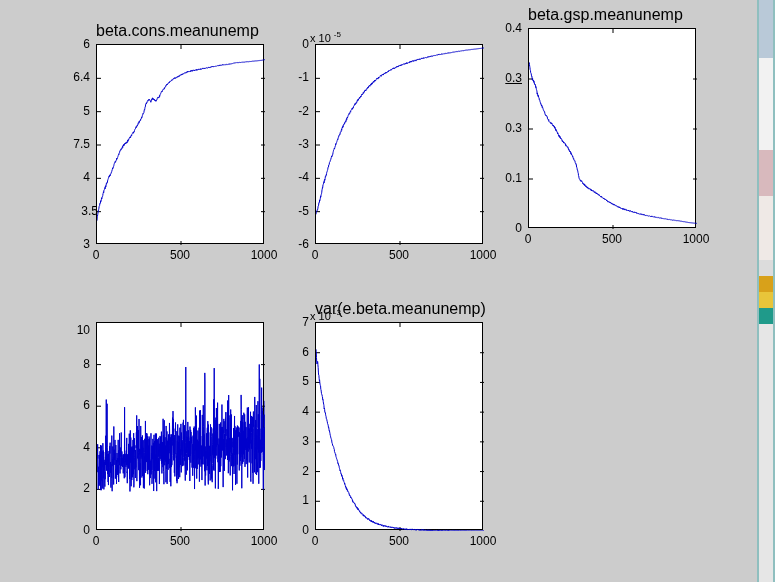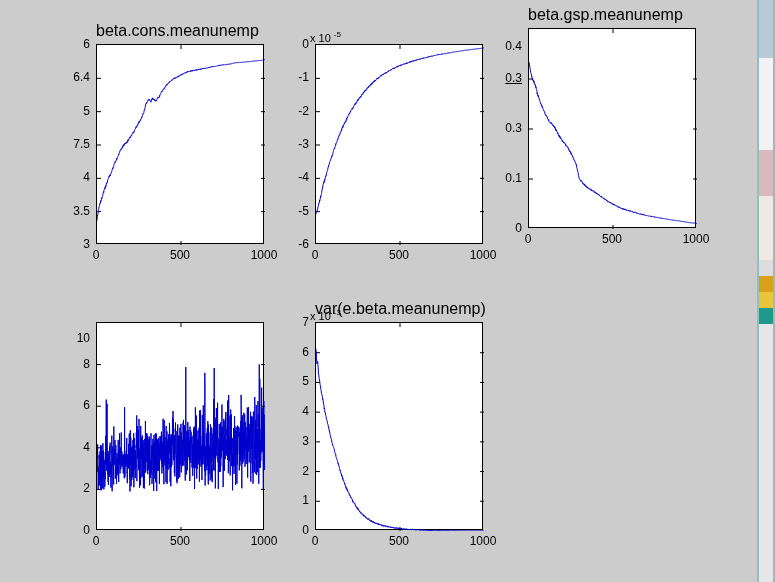--- a/index.html
+++ b/index.html
@@ -124,21 +124,21 @@
             <line x1="0" y1="100" x2="4" y2="100" stroke="#000000" stroke-width="1"></line>
             <line x1="168" y1="100" x2="164" y2="100" stroke="#000000" stroke-width="1"></line>
             <line x1="0" y1="66.66666666666669" x2="4" y2="66.66666666666669" stroke="#000000" stroke-width="1"></line>
             <line x1="168" y1="66.66666666666669" x2="164" y2="66.66666666666669" stroke="#000000" stroke-width="1"></line>
             <line x1="0" y1="33.333333333333314" x2="4" y2="33.333333333333314" stroke="#000000" stroke-width="1"></line>
             <line x1="168" y1="33.333333333333314" x2="164" y2="33.333333333333314" stroke="#000000" stroke-width="1"></line>
             <path d="M0.00 175.66L0.24 171.87L0.48 171.13L0.72 169.71L0.96 168.25L1.20 167.41L1.44 165.12L1.68 164.46L1.92 163.20L2.16 161.41L2.40 161.15L2.64 160.45L2.88 158.27L3.12 158.59L3.36 158.27L3.61 155.74L3.85 156.66L4.09 155.96L4.33 154.74L4.57 152.91L4.81 153.90L5.05 151.84L5.29 151.96L5.53 151.57L5.77 150.49L6.01 148.56L6.25 148.28L6.49 146.76L6.73 147.57L6.97 145.06L7.21 144.85L7.45 144.37L7.69 143.41L7.93 142.52L8.17 143.77L8.41 140.89L8.65 140.73L8.89 141.74L9.13 140.16L9.37 138.34L9.61 138.88L9.85 138.19L10.09 137.23L10.33 137.61L10.58 135.92L10.82 134.80L11.06 134.37L11.30 133.32L11.54 133.14L11.78 132.13L12.02 130.88L12.26 131.01L12.50 131.61L12.74 129.92L12.98 130.34L13.22 130.75L13.46 129.10L13.70 128.81L13.94 128.29L14.18 128.23L14.42 127.12L14.66 126.64L14.90 125.96L15.14 124.86L15.38 124.32L15.62 122.86L15.86 123.50L16.10 123.20L16.34 121.78L16.58 121.61L16.82 120.77L17.06 119.42L17.30 118.67L17.55 117.66L17.79 117.30L18.03 117.30L18.27 116.40L18.51 117.34L18.75 116.39L18.99 116.02L19.23 115.21L19.47 114.92L19.71 113.23L19.95 114.20L20.19 113.67L20.43 112.86L20.67 112.36L20.91 111.54L21.15 110.70L21.39 110.24L21.63 109.40L21.87 109.83L22.11 108.04L22.35 107.57L22.59 107.59L22.83 106.06L23.07 105.47L23.31 105.70L23.55 105.17L23.79 104.54L24.03 105.08L24.27 103.45L24.52 103.31L24.76 103.54L25.00 103.75L25.24 102.38L25.48 101.49L25.72 102.59L25.96 100.67L26.20 100.32L26.44 99.99L26.68 101.02L26.92 99.19L27.16 100.24L27.40 99.08L27.64 98.53L27.88 99.09L28.12 98.92L28.36 98.21L28.60 98.94L28.84 97.41L29.08 97.67L29.32 97.64L29.56 98.23L29.80 97.04L30.04 97.78L30.28 96.31L30.52 95.46L30.76 96.62L31.00 94.88L31.24 94.64L31.48 95.42L31.73 94.33L31.97 94.31L32.21 93.27L32.45 92.68L32.69 92.46L32.93 92.82L33.17 91.85L33.41 92.73L33.65 92.37L33.89 91.00L34.13 90.40L34.37 90.50L34.61 90.93L34.85 89.29L35.09 88.91L35.33 88.56L35.57 88.26L35.81 88.24L36.05 87.36L36.29 86.98L36.53 88.22L36.77 86.78L37.01 86.98L37.25 86.89L37.49 85.55L37.73 84.75L37.97 84.12L38.21 83.93L38.45 83.74L38.70 82.48L38.94 82.55L39.18 81.61L39.42 82.46L39.66 81.40L39.90 81.57L40.14 80.38L40.38 80.80L40.62 79.98L40.86 80.00L41.10 78.35L41.34 77.78L41.58 78.31L41.82 78.39L42.06 76.52L42.30 77.38L42.54 76.21L42.78 76.34L43.02 75.85L43.26 75.01L43.50 75.34L43.74 73.95L43.98 73.93L44.22 73.89L44.46 73.37L44.70 71.88L44.94 72.43L45.18 71.71L45.42 70.42L45.67 69.58L45.91 68.56L46.15 69.14L46.39 68.59L46.63 68.23L46.87 67.66L47.11 65.87L47.35 64.85L47.59 65.09L47.83 63.58L48.07 62.28L48.31 61.95L48.55 60.05L48.79 59.14L49.03 58.98L49.27 57.95L49.51 58.66L49.75 57.36L49.99 57.62L50.23 56.73L50.47 55.77L50.71 55.29L50.95 55.65L51.19 55.82L51.43 55.63L51.67 55.54L51.91 54.15L52.15 55.19L52.39 54.79L52.64 54.55L52.88 55.25L53.12 55.72L53.36 55.73L53.60 55.93L53.84 57.27L54.08 56.12L54.32 55.83L54.56 55.12L54.80 54.19L55.04 54.84L55.28 52.99L55.52 52.84L55.76 54.13L56.00 53.26L56.24 54.17L56.48 54.80L56.72 54.55L56.96 54.01L57.20 54.77L57.44 54.24L57.68 54.72L57.92 55.91L58.16 55.32L58.40 55.62L58.64 55.20L58.88 56.37L59.12 55.32L59.36 55.58L59.61 54.85L59.85 54.89L60.09 54.16L60.33 53.35L60.57 53.04L60.81 52.32L61.05 52.26L61.29 53.10L61.53 52.28L61.77 52.42L62.01 52.39L62.25 52.46L62.49 50.60L62.73 51.30L62.97 49.92L63.21 49.29L63.45 49.16L63.69 48.49L63.93 47.96L64.17 47.38L64.41 46.55L64.65 46.81L64.89 46.12L65.13 46.28L65.37 46.55L65.61 45.36L65.85 44.76L66.09 44.63L66.33 43.99L66.58 44.26L66.82 44.08L67.06 44.19L67.30 42.92L67.54 43.47L67.78 42.35L68.02 41.99L68.26 42.11L68.50 41.35L68.74 40.72L68.98 41.17L69.22 40.27L69.46 40.15L69.70 39.97L69.94 39.00L70.18 39.78L70.42 38.85L70.66 38.82L70.90 38.65L71.14 38.53L71.38 38.12L71.62 38.28L71.86 38.14L72.10 37.15L72.34 37.71L72.58 36.54L72.82 36.35L73.06 36.66L73.30 36.43L73.55 36.37L73.79 36.36L74.03 35.92L74.27 35.56L74.51 35.39L74.75 35.73L74.99 34.58L75.23 34.67L75.47 35.06L75.71 34.77L75.95 34.65L76.19 33.81L76.43 33.49L76.67 33.76L76.91 33.07L77.15 33.03L77.39 33.23L77.63 33.61L77.87 32.47L78.11 32.84L78.35 32.79L78.59 33.40L78.83 33.35L79.07 33.09L79.31 32.49L79.55 32.15L79.79 31.85L80.03 32.57L80.27 32.15L80.52 31.53L80.76 31.72L81.00 32.07L81.24 31.41L81.48 31.62L81.72 30.81L81.96 31.49L82.20 31.33L82.44 31.28L82.68 30.25L82.92 30.38L83.16 30.16L83.40 30.05L83.64 30.29L83.88 30.44L84.12 29.48L84.36 29.82L84.60 29.54L84.84 29.99L85.08 28.91L85.32 29.56L85.56 29.08L85.80 28.69L86.04 28.45L86.28 28.63L86.52 29.10L86.76 28.92L87.00 28.43L87.24 28.32L87.48 28.00L87.73 28.00L87.97 27.54L88.21 27.80L88.45 27.93L88.69 28.23L88.93 27.42L89.17 27.74L89.41 27.55L89.65 26.94L89.89 26.81L90.13 27.46L90.37 26.58L90.61 26.19L90.85 26.89L91.09 26.29L91.33 26.93L91.57 26.98L91.81 26.68L92.05 26.86L92.29 26.62L92.53 26.44L92.77 26.08L93.01 26.49L93.25 26.39L93.49 26.64L93.73 25.63L93.97 26.33L94.21 25.48L94.45 25.65L94.70 26.13L94.94 25.32L95.18 25.30L95.42 26.18L95.66 26.17L95.90 25.17L96.14 25.11L96.38 25.13L96.62 24.99L96.86 25.36L97.10 25.01L97.34 25.73L97.58 25.02L97.82 25.23L98.06 25.61L98.30 25.16L98.54 24.77L98.78 24.93L99.02 25.12L99.26 25.27L99.50 24.43L99.74 25.21L99.98 24.85L100.22 25.10L100.46 25.19L100.70 24.84L100.94 24.16L101.18 24.76L101.42 24.16L101.67 24.14L101.91 24.13L102.15 24.48L102.39 24.38L102.63 23.92L102.87 24.15L103.11 24.63L103.35 23.85L103.59 23.81L103.83 23.69L104.07 24.44L104.31 24.06L104.55 23.97L104.79 24.16L105.03 23.56L105.27 23.38L105.51 23.43L105.75 23.29L105.99 24.06L106.23 23.49L106.47 23.13L106.71 23.15L106.95 23.50L107.19 23.49L107.43 22.94L107.67 23.58L107.91 23.07L108.15 23.32L108.39 23.19L108.64 23.26L108.88 23.05L109.12 22.94L109.36 22.99L109.60 22.65L109.84 23.15L110.08 22.90L110.32 23.11L110.56 23.13L110.80 22.96L111.04 22.59L111.28 22.48L111.52 22.81L111.76 22.25L112.00 22.33L112.24 22.02L112.48 22.67L112.72 22.58L112.96 22.17L113.20 21.94L113.44 22.46L113.68 22.24L113.92 22.40L114.16 22.27L114.40 21.62L114.64 22.09L114.88 21.79L115.12 22.02L115.36 21.40L115.61 21.76L115.85 21.45L116.09 21.99L116.33 21.94L116.57 21.48L116.81 21.71L117.05 21.64L117.29 21.36L117.53 21.50L117.77 21.26L118.01 21.51L118.25 21.22L118.49 21.24L118.73 21.18L118.97 21.37L119.21 21.27L119.45 21.26L119.69 20.99L119.93 20.94L120.17 20.67L120.41 20.77L120.65 20.56L120.89 20.74L121.13 20.82L121.37 20.86L121.61 20.55L121.85 20.75L122.09 20.15L122.33 20.69L122.58 20.11L122.82 20.04L123.06 20.09L123.30 20.47L123.54 20.41L123.78 19.89L124.02 20.02L124.26 20.28L124.50 20.17L124.74 20.08L124.98 19.95L125.22 20.11L125.46 19.63L125.70 19.60L125.94 20.11L126.18 19.68L126.42 19.99L126.66 19.88L126.90 19.68L127.14 19.66L127.38 19.90L127.62 19.87L127.86 19.57L128.10 19.70L128.34 19.53L128.58 19.70L128.82 19.82L129.06 19.63L129.30 19.73L129.55 19.24L129.79 19.32L130.03 19.36L130.27 19.50L130.51 19.62L130.75 19.34L130.99 19.32L131.23 19.11L131.47 19.05L131.71 19.41L131.95 19.08L132.19 19.01L132.43 18.81L132.67 19.26L132.91 18.82L133.15 18.89L133.39 19.08L133.63 18.82L133.87 18.94L134.11 18.83L134.35 18.85L134.59 18.73L134.83 18.75L135.07 18.67L135.31 18.65L135.55 18.43L135.79 18.34L136.03 18.12L136.27 18.26L136.52 18.21L136.76 17.99L137.00 18.14L137.24 17.92L137.48 18.00L137.72 18.16L137.96 17.94L138.20 17.76L138.44 18.09L138.68 17.97L138.92 18.02L139.16 17.65L139.40 17.78L139.64 18.00L139.88 17.76L140.12 17.92L140.36 17.80L140.60 17.54L140.84 17.58L141.08 17.75L141.32 17.82L141.56 17.52L141.80 17.66L142.04 17.75L142.28 17.62L142.52 17.40L142.76 17.43L143.00 17.62L143.24 17.57L143.48 17.46L143.73 17.55L143.97 17.55L144.21 17.31L144.45 17.31L144.69 17.27L144.93 17.28L145.17 17.41L145.41 17.25L145.65 17.10L145.89 17.04L146.13 17.21L146.37 17.08L146.61 17.24L146.85 16.96L147.09 17.08L147.33 17.14L147.57 17.15L147.81 17.05L148.05 17.08L148.29 17.06L148.53 16.82L148.77 16.97L149.01 16.99L149.25 16.76L149.49 16.76L149.73 16.91L149.97 16.74L150.21 16.79L150.45 16.69L150.70 16.65L150.94 16.60L151.18 16.68L151.42 16.71L151.66 16.69L151.90 16.63L152.14 16.46L152.38 16.62L152.62 16.51L152.86 16.59L153.10 16.54L153.34 16.51L153.58 16.53L153.82 16.36L154.06 16.28L154.30 16.38L154.54 16.40L154.78 16.41L155.02 16.37L155.26 16.23L155.50 16.20L155.74 16.18L155.98 16.12L156.22 16.22L156.46 16.17L156.70 16.06L156.94 16.13L157.18 16.05L157.42 16.04L157.67 16.09L157.91 15.94L158.15 16.00L158.39 15.98L158.63 15.87L158.87 15.86L159.11 15.94L159.35 15.92L159.59 15.86L159.83 15.82L160.07 15.82L160.31 15.80L160.55 15.79L160.79 15.66L161.03 15.64L161.27 15.65L161.51 15.65L161.75 15.64L161.99 15.65L162.23 15.51L162.47 15.56L162.71 15.58L162.95 15.52L163.19 15.42L163.43 15.45L163.67 15.45L163.91 15.37L164.15 15.38L164.39 15.37L164.64 15.28L164.88 15.30L165.12 15.26L165.36 15.13L165.60 15.11L165.84 15.12L166.08 15.01L166.32 15.06L166.56 14.89L166.80 14.89L167.04 14.92L167.28 14.77L167.52 14.74L167.76 14.65L168.00 14.72" fill="none" stroke="#0000cc" stroke-width="1"></path>
           </svg>
         </div>
         <div class="ytick" style="left: 0px; width: 54px; top: 220px;">3</div>
-        <div class="ytick" style="left: 0px; width: 54px; top: 186.667px; text-align: right;">3.5</div>
+        <div class="ytick" style="left: 8px; width: 54px; top: 186.667px; text-align: right;">3.5</div>
         <div class="ytick" style="left: 0px; width: 54px; top: 153.333px;">4</div>
         <div class="ytick" style="left: 0px; width: 54px; top: 120px;">7.5</div>
         <div class="ytick" style="left: 0px; width: 54px; top: 86.6667px;">5</div>
         <div class="ytick" style="left: 0px; width: 54px; top: 53.3333px;">6.4</div>
         <div class="ytick" style="left: 0px; width: 54px; top: 20px;">6</div>
         <div class="xtick" style="left: 30px; width: 60px; top: 231px;">0</div>
         <div class="xtick" style="left: 114px; width: 60px; top: 231px;">500</div>
         <div class="xtick" style="left: 198px; width: 60px; top: 231px;">1000</div>
       </div>
       <div class="plot" style="left: 255px; top: 18px; width: 228px; height: 252px;">
@@ -183,21 +183,21 @@
             <line x1="168" y1="100" x2="164" y2="100" stroke="#000000" stroke-width="1"></line>
             <line x1="0" y1="50.00000000000003" x2="4" y2="50.00000000000003" stroke="#000000" stroke-width="1"></line>
             <line x1="168" y1="50.00000000000003" x2="164" y2="50.00000000000003" stroke="#000000" stroke-width="1"></line>
             <path d="M0.00 34.49L0.24 33.61L0.48 35.78L0.72 37.27L0.96 38.72L1.20 40.79L1.44 41.41L1.68 43.65L1.92 44.32L2.16 44.45L2.40 46.13L2.64 47.36L2.88 47.11L3.12 49.37L3.36 50.96L3.61 49.55L3.85 51.59L4.09 52.01L4.33 51.91L4.57 51.20L4.81 53.31L5.05 52.39L5.29 53.99L5.53 55.07L5.77 55.47L6.01 55.02L6.25 56.22L6.49 56.18L6.73 58.47L6.97 57.71L7.21 59.24L7.45 60.49L7.69 61.28L7.93 62.12L8.17 65.12L8.41 63.95L8.65 65.03L8.89 67.28L9.13 66.95L9.37 66.36L9.61 68.14L9.85 68.70L10.09 69.00L10.33 70.99L10.58 70.93L10.82 71.42L11.06 72.62L11.30 73.19L11.54 74.64L11.78 75.18L12.02 74.72L12.26 75.64L12.50 77.03L12.74 76.13L12.98 77.33L13.22 78.52L13.46 77.70L13.70 78.65L13.94 79.37L14.18 80.55L14.42 80.68L14.66 81.44L14.90 82.00L15.14 82.14L15.38 82.86L15.62 82.67L15.86 84.58L16.10 85.53L16.34 85.38L16.58 86.48L16.82 86.86L17.06 86.42L17.30 86.57L17.55 86.47L17.79 87.01L18.03 87.92L18.27 87.93L18.51 89.78L18.75 89.81L18.99 90.42L19.23 90.59L19.47 91.27L19.71 90.56L19.95 92.51L20.19 92.93L20.43 92.91L20.67 93.19L20.91 93.17L21.15 93.11L21.39 93.43L21.63 93.38L21.87 94.61L22.11 93.67L22.35 94.07L22.59 94.94L22.83 94.27L23.07 94.54L23.31 95.63L23.55 95.92L23.79 95.88L24.03 97.03L24.27 95.99L24.52 96.44L24.76 97.27L25.00 98.08L25.24 97.35L25.48 97.34L25.72 99.32L25.96 98.28L26.20 98.82L26.44 99.36L26.68 101.28L26.92 100.30L27.16 102.02L27.40 101.53L27.64 101.64L27.88 102.87L28.12 103.37L28.36 103.32L28.60 104.72L28.84 103.86L29.08 104.79L29.32 105.43L29.56 106.68L29.80 106.16L30.04 107.57L30.28 106.77L30.52 106.65L30.76 108.54L31.00 107.53L31.24 108.02L31.48 109.52L31.73 109.16L31.97 109.86L32.21 109.55L32.45 109.69L32.69 110.20L32.93 111.28L33.17 111.04L33.41 112.64L33.65 113.00L33.89 112.26L34.13 112.29L34.37 113.03L34.61 114.09L34.85 113.07L35.09 113.33L35.33 113.61L35.57 113.94L35.81 114.55L36.05 114.31L36.29 114.55L36.53 116.43L36.77 115.62L37.01 116.49L37.25 117.24L37.49 116.74L37.73 116.77L37.97 116.98L38.21 117.62L38.45 118.26L38.70 117.84L38.94 118.74L39.18 118.64L39.42 120.32L39.66 120.09L39.90 121.10L40.14 120.74L40.38 122.00L40.62 122.03L40.86 122.90L41.10 122.09L41.34 122.37L41.58 123.75L41.82 124.67L42.06 123.65L42.30 125.36L42.54 125.03L42.78 126.00L43.02 126.37L43.26 126.37L43.50 127.54L43.74 127.07L43.98 128.16L44.22 129.23L44.46 129.82L44.70 129.43L44.94 131.09L45.18 131.48L45.42 131.31L45.67 131.58L45.91 131.66L46.15 133.35L46.39 133.90L46.63 134.65L46.87 135.19L47.11 134.77L47.35 135.78L47.59 138.04L47.83 138.56L48.07 139.29L48.31 140.98L48.55 141.12L48.79 142.11L49.03 143.60L49.27 144.22L49.51 146.57L49.75 146.92L49.99 148.82L50.23 149.58L50.47 149.91L50.71 149.91L50.95 150.74L51.19 151.40L51.43 151.68L51.67 152.07L51.91 151.15L52.15 152.52L52.39 152.13L52.64 151.89L52.88 152.59L53.12 153.05L53.36 153.07L53.60 153.26L53.84 154.84L54.08 154.41L54.32 154.85L54.56 154.87L54.80 154.66L55.04 156.04L55.28 154.91L55.52 155.28L55.76 156.63L56.00 155.82L56.24 156.79L56.48 157.48L56.72 157.28L56.96 156.81L57.20 157.59L57.44 157.06L57.68 157.52L57.92 158.71L58.16 158.10L58.40 158.39L58.64 157.96L58.88 159.31L59.12 158.82L59.36 159.65L59.61 159.48L59.85 160.07L60.09 159.90L60.33 159.66L60.57 159.83L60.81 159.44L61.05 159.71L61.29 160.89L61.53 160.40L61.77 160.87L62.01 161.18L62.25 161.72L62.49 160.58L62.73 161.99L62.97 161.33L63.21 161.42L63.45 162.00L63.69 162.05L63.93 162.14L64.17 162.04L64.41 161.68L64.65 162.43L64.89 162.21L65.13 162.85L65.37 163.59L65.61 162.88L65.85 162.76L66.09 163.10L66.33 162.94L66.58 163.69L66.82 163.98L67.06 164.57L67.30 163.80L67.54 164.86L67.78 164.25L68.02 164.40L68.26 165.03L68.50 164.79L68.74 164.67L68.98 165.63L69.22 165.25L69.46 165.63L69.70 165.96L69.94 165.51L70.18 166.81L70.42 166.39L70.66 166.80L70.90 167.01L71.14 167.25L71.38 167.22L71.62 167.75L71.86 167.98L72.10 167.36L72.34 168.29L72.58 167.49L72.82 167.67L73.06 168.35L73.30 168.49L73.55 168.80L73.79 169.15L74.03 169.08L74.27 169.07L74.51 169.25L74.75 169.94L74.99 169.14L75.23 169.59L75.47 170.32L75.71 170.38L75.95 170.62L76.19 170.13L76.43 170.16L76.67 170.78L76.91 170.44L77.15 170.75L77.39 171.27L77.63 171.90L77.87 171.02L78.11 171.64L78.35 171.85L78.59 172.71L78.83 172.92L79.07 172.92L79.31 172.57L79.55 172.50L79.79 172.45L80.03 173.43L80.27 173.26L80.52 172.89L80.76 173.35L81.00 173.97L81.24 173.58L81.48 174.06L81.72 173.51L81.96 174.46L82.20 174.57L82.44 174.79L82.68 174.02L82.92 174.42L83.16 174.47L83.40 174.63L83.64 175.13L83.88 175.56L84.12 174.85L84.36 175.43L84.60 175.40L84.84 176.09L85.08 175.26L85.32 176.15L85.56 175.92L85.80 175.77L86.04 175.78L86.28 176.20L86.52 176.92L86.76 176.98L87.00 176.73L87.24 176.87L87.48 176.78L87.73 177.01L87.97 176.78L88.21 177.27L88.45 177.62L88.69 178.14L88.93 177.56L89.17 178.11L89.41 178.14L89.65 177.76L89.89 177.86L90.13 178.73L90.37 178.08L90.61 177.92L90.85 178.80L91.09 178.36L91.33 179.15L91.57 179.36L91.81 179.22L92.05 179.55L92.29 179.47L92.53 179.44L92.77 179.24L93.01 179.80L93.25 179.86L93.49 180.26L93.73 179.41L93.97 180.27L94.21 179.55L94.45 179.84L94.70 180.43L94.94 179.75L95.18 179.85L95.42 180.84L95.66 180.95L95.90 180.07L96.14 180.13L96.38 180.27L96.62 180.25L96.86 180.73L97.10 180.51L97.34 181.34L97.58 180.76L97.82 181.08L98.06 181.59L98.30 181.25L98.54 180.98L98.78 181.26L99.02 181.57L99.26 181.84L99.50 181.12L99.74 182.02L99.98 181.78L100.22 182.15L100.46 182.36L100.70 182.12L100.94 181.57L101.18 182.29L101.42 181.81L101.67 181.90L101.91 182.01L102.15 182.48L102.39 182.50L102.63 182.16L102.87 182.51L103.11 183.11L103.35 182.44L103.59 182.53L103.83 182.52L104.07 183.39L104.31 183.13L104.55 183.17L104.79 183.47L105.03 183.00L105.27 182.93L105.51 183.10L105.75 183.08L105.99 183.97L106.23 183.52L106.47 183.27L106.71 183.42L106.95 183.88L107.19 183.99L107.43 183.56L107.67 184.33L107.91 183.93L108.15 184.30L108.39 184.29L108.64 184.48L108.88 184.39L109.12 184.40L109.36 184.56L109.60 184.32L109.84 184.93L110.08 184.78L110.32 185.10L110.56 185.22L110.80 185.15L111.04 184.89L111.28 184.89L111.52 185.33L111.76 184.87L112.00 185.05L112.24 184.84L112.48 185.60L112.72 185.61L112.96 185.31L113.20 185.19L113.44 185.81L113.68 185.70L113.92 185.96L114.16 185.94L114.40 185.39L114.64 185.97L114.88 185.77L115.12 186.11L115.36 185.60L115.61 186.05L115.85 185.85L116.09 186.49L116.33 186.55L116.57 186.19L116.81 186.53L117.05 186.57L117.29 186.39L117.53 186.63L117.77 186.49L118.01 186.83L118.25 186.63L118.49 186.74L118.73 186.78L118.97 187.05L119.21 187.04L119.45 187.13L119.69 186.95L119.93 186.98L120.17 186.81L120.41 186.99L120.65 186.87L120.89 187.14L121.13 187.32L121.37 187.45L121.61 187.23L121.85 187.52L122.09 187.01L122.33 187.65L122.58 187.15L122.82 187.18L123.06 187.31L123.30 187.79L123.54 187.81L123.78 187.38L124.02 187.61L124.26 187.95L124.50 187.92L124.74 187.90L124.98 187.83L125.22 188.06L125.46 187.65L125.70 187.68L125.94 188.26L126.18 187.90L126.42 188.28L126.66 188.23L126.90 188.10L127.14 188.14L127.38 188.45L127.62 188.49L127.86 188.25L128.10 188.45L128.34 188.35L128.58 188.58L128.82 188.77L129.06 188.65L129.30 188.81L129.55 188.39L129.79 188.54L130.03 188.64L130.27 188.85L130.51 189.03L130.75 188.83L130.99 188.87L131.23 188.75L131.47 188.78L131.71 189.23L131.95 188.99L132.19 189.00L132.43 188.90L132.67 189.44L132.91 189.09L133.15 189.25L133.39 189.54L133.63 189.36L133.87 189.57L134.11 189.56L134.35 189.66L134.59 189.63L134.83 189.75L135.07 189.76L135.31 189.83L135.55 189.69L135.79 189.70L136.03 189.57L136.27 189.80L136.52 189.84L136.76 189.71L137.00 189.95L137.24 189.82L137.48 189.99L137.72 190.25L137.96 190.10L138.20 189.98L138.44 190.38L138.68 190.32L138.92 190.44L139.16 190.14L139.40 190.34L139.64 190.62L139.88 190.45L140.12 190.68L140.36 190.63L140.60 190.43L140.84 190.54L141.08 190.77L141.32 190.91L141.56 190.68L141.80 190.88L142.04 191.04L142.28 190.98L142.52 190.82L142.76 190.92L143.00 191.16L143.24 191.16L143.48 191.11L143.73 191.26L143.97 191.30L144.21 191.12L144.45 191.17L144.69 191.18L144.93 191.25L145.17 191.43L145.41 191.32L145.65 191.23L145.89 191.21L146.13 191.43L146.37 191.36L146.61 191.57L146.85 191.34L147.09 191.51L147.33 191.63L147.57 191.69L147.81 191.64L148.05 191.73L148.29 191.76L148.53 191.57L148.77 191.77L149.01 191.85L149.25 191.67L149.49 191.72L149.73 191.93L149.97 191.81L150.21 191.91L150.45 191.86L150.70 191.87L150.94 191.87L151.18 192.00L151.42 192.10L151.66 192.15L151.90 192.15L152.14 192.05L152.38 192.28L152.62 192.24L152.86 192.38L153.10 192.40L153.34 192.44L153.58 192.52L153.82 192.42L154.06 192.41L154.30 192.57L154.54 192.66L154.78 192.73L155.02 192.76L155.26 192.69L155.50 192.73L155.74 192.78L155.98 192.78L156.22 192.95L156.46 192.96L156.70 192.92L156.94 193.05L157.18 193.05L157.42 193.10L157.67 193.22L157.91 193.13L158.15 193.26L158.39 193.31L158.63 193.26L158.87 193.33L159.11 193.47L159.35 193.52L159.59 193.52L159.83 193.54L160.07 193.59L160.31 193.62L160.55 193.67L160.79 193.59L161.03 193.62L161.27 193.69L161.51 193.74L161.75 193.78L161.99 193.84L162.23 193.75L162.47 193.85L162.71 193.93L162.95 193.92L163.19 193.87L163.43 193.96L163.67 194.00L163.91 193.97L164.15 194.04L164.39 194.08L164.64 194.05L164.88 194.14L165.12 194.18L165.36 194.12L165.60 194.18L165.84 194.26L166.08 194.23L166.32 194.36L166.56 194.26L166.80 194.34L167.04 194.45L167.28 194.37L167.52 194.42L167.76 194.41L168.00 194.56" fill="none" stroke="#0000cc" stroke-width="1"></path>
           </svg>
         </div>
         <div class="ytick" style="left: 0px; width: 54px; top: 220px;">0</div>
         <div class="ytick" style="left: 0px; width: 54px; top: 170px;">0.1</div>
         <div class="ytick" style="left: 0px; width: 54px; top: 120px;">0.3</div>
         <div class="ytick" style="left: 0px; width: 54px; top: 70px; text-decoration: underline;">0.3</div>
-        <div class="ytick" style="left: 0px; width: 54px; top: 20px; margin-top: 18px;">0.4</div>
+        <div class="ytick" style="left: 0px; width: 54px; top: 20px;">0.4</div>
         <div class="xtick" style="left: 30px; width: 60px; top: 231px;">0</div>
         <div class="xtick" style="left: 114px; width: 60px; top: 231px;">500</div>
         <div class="xtick" style="left: 198px; width: 60px; top: 231px;">1000</div>
       </div>
       <div class="plot" style="left: 36px; top: 296px; width: 228px; height: 260px;">
         <div class="axes-box" style="left: 60px; top: 26px; width: 168px; height: 208px;">
           <svg class="axes-svg" width="168" height="208">
             <line x1="84" y1="208" x2="84" y2="204" stroke="#000000" stroke-width="1"></line>
             <line x1="84" y1="0" x2="84" y2="4" stroke="#000000" stroke-width="1"></line>
             <line x1="0" y1="166.4" x2="4" y2="166.4" stroke="#000000" stroke-width="1"></line>
@@ -209,21 +209,21 @@
             <line x1="0" y1="41.599999999999994" x2="4" y2="41.599999999999994" stroke="#000000" stroke-width="1"></line>
             <line x1="168" y1="41.599999999999994" x2="164" y2="41.599999999999994" stroke="#000000" stroke-width="1"></line>
             <path d="M0.00 140.74L0.17 149.19L0.34 141.09L0.50 128.10L0.67 121.22L0.84 135.50L1.01 131.99L1.18 166.36L1.35 154.22L1.51 146.78L1.68 143.73L1.85 152.39L2.02 163.03L2.19 141.87L2.35 134.93L2.52 135.39L2.69 131.87L2.86 161.91L3.03 128.24L3.20 143.47L3.36 133.27L3.53 122.02L3.70 167.09L3.87 131.06L4.04 141.68L4.20 167.23L4.37 122.58L4.54 155.20L4.71 157.31L4.88 154.33L5.05 132.45L5.21 128.50L5.38 158.20L5.55 157.04L5.72 165.52L5.89 120.20L6.05 144.36L6.22 127.52L6.39 154.96L6.56 155.27L6.73 129.05L6.89 166.40L7.06 137.79L7.23 136.83L7.40 148.44L7.57 138.92L7.74 160.30L7.90 163.61L8.07 149.08L8.24 156.19L8.41 133.86L8.58 142.03L8.74 112.73L8.91 133.49L9.08 135.50L9.25 76.57L9.42 133.00L9.59 147.70L9.75 128.21L9.92 138.00L10.09 80.75L10.26 124.72L10.43 130.39L10.59 151.11L10.76 147.12L10.93 146.43L11.10 159.03L11.27 130.74L11.44 162.07L11.60 136.25L11.77 143.38L11.94 127.97L12.11 142.16L12.28 149.58L12.44 153.95L12.61 149.26L12.78 123.18L12.95 130.59L13.12 119.68L13.29 149.92L13.45 143.40L13.62 138.97L13.79 163.16L13.96 164.63L14.13 158.67L14.29 141.35L14.46 145.66L14.63 154.82L14.80 112.60L14.97 149.74L15.14 168.23L15.30 138.34L15.47 136.34L15.64 142.68L15.81 123.48L15.98 137.24L16.14 141.00L16.31 143.38L16.48 134.40L16.65 161.48L16.82 103.48L16.98 134.22L17.15 126.60L17.32 131.85L17.49 136.94L17.66 130.52L17.83 141.84L17.99 116.93L18.16 138.34L18.33 155.63L18.50 146.57L18.67 155.11L18.83 122.03L19.00 134.05L19.17 136.73L19.34 140.64L19.51 161.01L19.68 137.13L19.84 141.50L20.01 130.05L20.18 132.97L20.35 151.89L20.52 142.34L20.68 148.38L20.85 135.11L21.02 139.29L21.19 116.86L21.36 154.15L21.53 141.86L21.69 159.01L21.86 127.14L22.03 131.27L22.20 128.62L22.37 141.96L22.53 110.31L22.70 137.59L22.87 143.32L23.04 150.44L23.21 124.40L23.38 126.88L23.54 125.33L23.71 134.36L23.88 146.35L24.05 134.48L24.22 109.49L24.38 133.85L24.55 134.21L24.72 142.91L24.89 128.40L25.06 131.41L25.23 141.87L25.39 135.24L25.56 143.92L25.73 139.33L25.90 135.10L26.07 131.50L26.23 150.37L26.40 132.53L26.57 140.20L26.74 138.27L26.91 131.08L27.08 142.20L27.24 155.27L27.41 137.60L27.58 84.19L27.75 130.17L27.92 154.24L28.08 149.62L28.25 130.81L28.42 138.61L28.59 136.19L28.76 140.94L28.92 143.82L29.09 143.01L29.26 127.61L29.43 141.92L29.60 123.23L29.77 114.90L29.93 149.79L30.10 148.73L30.27 160.20L30.44 142.03L30.61 131.24L30.77 137.30L30.94 139.86L31.11 142.13L31.28 139.28L31.45 145.21L31.62 120.89L31.78 145.51L31.95 138.68L32.12 125.30L32.29 110.67L32.46 131.81L32.62 156.03L32.79 128.53L32.96 168.46L33.13 137.79L33.30 107.39L33.47 139.55L33.63 139.47L33.80 114.57L33.97 134.29L34.14 163.28L34.31 153.71L34.47 124.43L34.64 127.53L34.81 157.03L34.98 140.43L35.15 123.33L35.32 143.07L35.48 124.73L35.65 154.27L35.82 129.97L35.99 116.91L36.16 151.23L36.32 136.05L36.49 121.56L36.66 110.17L36.83 164.30L37.00 160.90L37.17 124.28L37.33 128.16L37.50 115.30L37.67 134.44L37.84 146.37L38.01 140.82L38.17 133.33L38.34 154.98L38.51 127.14L38.68 135.15L38.85 144.46L39.02 122.37L39.18 125.05L39.35 109.35L39.52 122.42L39.69 92.39L39.86 158.15L40.02 138.89L40.19 131.23L40.36 112.12L40.53 103.14L40.70 135.48L40.86 131.37L41.03 128.52L41.20 114.88L41.37 107.04L41.54 129.24L41.71 147.14L41.87 117.12L42.04 95.98L42.21 136.76L42.38 148.40L42.55 164.79L42.71 125.82L42.88 131.24L43.05 126.88L43.22 148.44L43.39 140.30L43.56 162.28L43.72 102.98L43.89 132.04L44.06 135.68L44.23 116.03L44.40 130.26L44.56 113.96L44.73 134.35L44.90 154.51L45.07 128.16L45.24 134.62L45.41 112.41L45.57 152.93L45.74 131.48L45.91 124.82L46.08 140.01L46.25 141.54L46.41 164.79L46.58 129.90L46.75 117.20L46.92 132.30L47.09 137.34L47.26 165.56L47.42 146.11L47.59 129.77L47.76 115.80L47.93 118.65L48.10 126.61L48.26 146.77L48.43 97.94L48.60 149.77L48.77 132.29L48.94 131.49L49.11 139.09L49.27 121.52L49.44 125.39L49.61 110.15L49.78 139.03L49.95 110.63L50.11 146.97L50.28 148.00L50.45 125.91L50.62 113.24L50.79 151.19L50.95 122.40L51.12 116.04L51.29 130.37L51.46 146.78L51.63 122.66L51.80 141.41L51.96 135.46L52.13 113.48L52.30 145.07L52.47 115.49L52.64 162.27L52.80 136.47L52.97 149.14L53.14 143.83L53.31 155.05L53.48 137.86L53.65 148.12L53.81 141.08L53.98 110.28L54.15 151.41L54.32 144.14L54.49 130.19L54.65 146.71L54.82 122.58L54.99 160.83L55.16 156.70L55.33 147.44L55.50 123.03L55.66 136.09L55.83 115.87L56.00 124.55L56.17 128.31L56.34 119.88L56.50 124.78L56.67 168.02L56.84 137.82L57.01 111.84L57.18 129.90L57.35 148.03L57.51 117.91L57.68 135.24L57.85 155.56L58.02 142.31L58.19 127.75L58.35 110.47L58.52 114.82L58.69 159.29L58.86 149.83L59.03 131.37L59.20 145.20L59.36 147.49L59.53 110.57L59.70 168.12L59.87 135.39L60.04 117.76L60.20 139.43L60.37 138.15L60.54 147.77L60.71 116.13L60.88 132.46L61.05 137.86L61.21 138.45L61.38 147.74L61.55 134.51L61.72 114.74L61.89 132.70L62.05 122.68L62.22 120.72L62.39 161.04L62.56 148.13L62.73 124.11L62.89 124.04L63.06 112.93L63.23 135.89L63.40 133.20L63.57 113.94L63.74 124.65L63.90 130.55L64.07 137.77L64.24 134.57L64.41 108.65L64.58 140.76L64.74 127.20L64.91 150.44L65.08 132.00L65.25 130.39L65.42 119.10L65.59 139.91L65.75 127.65L65.92 144.15L66.09 95.79L66.26 128.03L66.43 112.30L66.59 148.12L66.76 148.64L66.93 161.20L67.10 102.08L67.27 97.29L67.44 136.61L67.60 118.66L67.77 142.25L67.94 126.59L68.11 114.24L68.28 138.64L68.44 137.06L68.61 125.97L68.78 122.53L68.95 159.26L69.12 102.95L69.29 116.68L69.45 145.97L69.62 125.64L69.79 125.34L69.96 108.42L70.13 160.95L70.29 132.11L70.46 117.69L70.63 141.43L70.80 140.51L70.97 124.09L71.14 146.81L71.30 115.38L71.47 140.94L71.64 111.33L71.81 127.79L71.98 112.34L72.14 130.22L72.31 122.69L72.48 99.96L72.65 108.11L72.82 145.19L72.98 135.82L73.15 158.93L73.32 146.17L73.49 126.90L73.66 114.34L73.83 163.26L73.99 111.35L74.16 130.34L74.33 144.07L74.50 126.23L74.67 111.52L74.83 142.19L75.00 139.69L75.17 132.65L75.34 118.29L75.51 94.59L75.68 94.71L75.84 122.48L76.01 88.08L76.18 114.17L76.35 96.24L76.52 130.56L76.68 137.36L76.85 114.85L77.02 130.20L77.19 126.80L77.36 149.83L77.53 134.53L77.69 112.08L77.86 153.43L78.03 131.86L78.20 105.61L78.37 108.74L78.53 99.51L78.70 130.51L78.87 130.01L79.04 133.05L79.21 134.60L79.38 133.54L79.54 143.11L79.71 158.07L79.88 108.16L80.05 160.22L80.22 127.66L80.38 117.97L80.55 145.31L80.72 101.33L80.89 144.11L81.06 152.32L81.23 118.97L81.39 140.10L81.56 155.94L81.73 112.57L81.90 127.78L82.07 135.18L82.23 144.25L82.40 113.23L82.57 117.24L82.74 154.20L82.91 104.68L83.08 123.24L83.24 140.18L83.41 126.48L83.58 141.89L83.75 136.71L83.92 100.90L84.08 133.39L84.25 149.42L84.42 109.51L84.59 115.32L84.76 128.10L84.92 119.20L85.09 131.77L85.26 117.18L85.43 143.13L85.60 127.06L85.77 128.21L85.93 118.42L86.10 99.59L86.27 116.50L86.44 96.85L86.61 134.46L86.77 142.54L86.94 133.17L87.11 123.24L87.28 112.47L87.45 102.25L87.62 137.58L87.78 106.82L87.95 139.51L88.12 148.12L88.29 157.59L88.46 133.19L88.62 119.28L88.79 44.03L88.96 121.77L89.13 146.65L89.30 151.65L89.47 130.47L89.63 115.85L89.80 108.28L89.97 130.08L90.14 113.93L90.31 147.03L90.47 147.35L90.64 129.88L90.81 98.93L90.98 111.95L91.15 124.56L91.32 107.14L91.48 133.55L91.65 113.50L91.82 133.83L91.99 128.43L92.16 126.33L92.32 137.04L92.49 118.27L92.66 128.88L92.83 158.00L93.00 103.57L93.17 130.48L93.33 114.88L93.50 132.74L93.67 106.85L93.84 139.71L94.01 108.98L94.17 116.04L94.34 120.53L94.51 116.04L94.68 113.93L94.85 118.64L95.02 144.60L95.18 121.10L95.35 130.60L95.52 129.10L95.69 152.73L95.86 116.93L96.02 112.62L96.19 118.79L96.36 144.75L96.53 105.02L96.70 113.30L96.86 125.61L97.03 136.43L97.20 103.54L97.37 131.35L97.54 166.04L97.71 132.91L97.87 114.03L98.04 105.80L98.21 127.19L98.38 84.36L98.55 101.31L98.71 144.93L98.88 119.84L99.05 114.33L99.22 145.66L99.39 92.57L99.56 122.53L99.72 155.58L99.89 117.06L100.06 135.72L100.23 145.94L100.40 124.76L100.56 116.70L100.73 136.31L100.90 107.53L101.07 112.90L101.24 141.37L101.41 129.77L101.57 118.55L101.74 134.54L101.91 108.82L102.08 104.71L102.25 118.73L102.41 158.67L102.58 87.59L102.75 141.43L102.92 106.88L103.09 121.29L103.26 136.47L103.42 87.20L103.59 123.32L103.76 113.03L103.93 143.65L104.10 140.71L104.26 124.37L104.43 122.56L104.60 140.99L104.77 138.54L104.94 157.05L105.11 125.61L105.27 91.90L105.44 127.62L105.61 141.10L105.78 116.92L105.95 116.28L106.11 141.38L106.28 82.27L106.45 103.38L106.62 121.66L106.79 133.40L106.95 115.99L107.12 126.74L107.29 111.41L107.46 111.79L107.63 148.23L107.80 49.90L107.96 59.06L108.13 162.53L108.30 123.51L108.47 146.04L108.64 152.55L108.80 137.28L108.97 128.02L109.14 132.10L109.31 135.58L109.48 110.21L109.65 110.63L109.81 145.77L109.98 147.32L110.15 108.20L110.32 104.73L110.49 142.87L110.65 134.52L110.82 98.10L110.99 134.79L111.16 158.26L111.33 161.43L111.50 101.61L111.66 132.16L111.83 157.50L112.00 129.67L112.17 131.46L112.34 129.37L112.50 150.71L112.67 122.84L112.84 138.54L113.01 132.03L113.18 109.42L113.35 133.06L113.51 101.37L113.68 125.09L113.85 157.48L114.02 127.79L114.19 104.20L114.35 113.48L114.52 155.40L114.69 150.24L114.86 142.97L115.03 146.81L115.20 159.18L115.36 140.60L115.53 121.70L115.70 119.91L115.87 110.50L116.04 131.90L116.20 105.43L116.37 125.73L116.54 146.69L116.71 76.27L116.88 125.62L117.05 147.75L117.21 45.09L117.38 135.06L117.55 109.17L117.72 123.18L117.89 108.42L118.05 97.23L118.22 127.95L118.39 165.38L118.56 108.44L118.73 135.73L118.89 94.63L119.06 123.47L119.23 123.94L119.40 85.00L119.57 108.25L119.74 132.55L119.90 101.49L120.07 122.07L120.24 115.84L120.41 108.72L120.58 79.67L120.74 116.28L120.91 139.23L121.08 115.51L121.25 165.85L121.42 162.89L121.59 121.86L121.75 121.59L121.92 144.69L122.09 125.22L122.26 100.90L122.43 148.98L122.59 127.77L122.76 149.04L122.93 115.63L123.10 118.50L123.27 148.63L123.44 123.67L123.60 99.50L123.77 143.21L123.94 120.49L124.11 120.97L124.28 112.64L124.44 134.49L124.61 104.06L124.78 127.25L124.95 81.55L125.12 119.48L125.29 127.52L125.45 103.95L125.62 126.48L125.79 113.00L125.96 106.75L126.13 164.10L126.29 116.19L126.46 133.01L126.63 147.02L126.80 95.90L126.97 110.41L127.14 98.25L127.30 147.98L127.47 111.43L127.64 133.17L127.81 115.65L127.98 110.92L128.14 126.04L128.31 136.13L128.48 94.64L128.65 108.07L128.82 89.11L128.98 112.91L129.15 106.19L129.32 123.95L129.49 120.46L129.66 132.50L129.83 116.34L129.99 120.92L130.16 115.74L130.33 89.29L130.50 136.96L130.67 77.50L130.83 104.72L131.00 136.26L131.17 87.48L131.34 150.23L131.51 127.16L131.68 72.05L131.84 138.98L132.01 92.33L132.18 94.50L132.35 137.43L132.52 114.99L132.68 128.11L132.85 115.08L133.02 137.10L133.19 152.40L133.36 133.89L133.53 106.99L133.69 86.53L133.86 129.27L134.03 115.74L134.20 116.55L134.37 91.48L134.53 131.23L134.70 143.13L134.87 118.79L135.04 124.09L135.21 115.22L135.38 141.42L135.54 167.31L135.71 130.36L135.88 142.00L136.05 129.01L136.22 114.74L136.38 125.09L136.55 105.11L136.72 143.43L136.89 125.68L137.06 151.00L137.23 107.76L137.39 105.10L137.56 92.97L137.73 131.87L137.90 102.93L138.07 142.65L138.23 122.36L138.40 107.36L138.57 161.87L138.74 118.63L138.91 131.57L139.08 131.31L139.24 104.44L139.41 109.82L139.58 106.87L139.75 122.96L139.92 160.74L140.08 109.08L140.25 141.61L140.42 102.56L140.59 109.86L140.76 131.25L140.92 115.79L141.09 103.83L141.26 103.52L141.43 112.48L141.60 113.67L141.77 109.29L141.93 110.19L142.10 104.60L142.27 147.43L142.44 109.36L142.61 140.99L142.77 129.07L142.94 142.72L143.11 121.71L143.28 138.01L143.45 126.00L143.62 109.58L143.78 97.92L143.95 134.18L144.12 71.93L144.29 86.52L144.46 130.34L144.62 94.53L144.79 165.25L144.96 102.26L145.13 104.09L145.30 92.23L145.47 130.67L145.63 140.73L145.80 99.24L145.97 107.70L146.14 138.85L146.31 120.74L146.47 107.78L146.64 131.32L146.81 89.72L146.98 95.98L147.15 95.65L147.32 108.14L147.48 135.91L147.65 91.37L147.82 110.42L147.99 143.87L148.16 98.82L148.32 125.00L148.49 120.54L148.66 103.83L148.83 126.91L149.00 104.23L149.17 141.10L149.33 134.17L149.50 115.60L149.67 126.97L149.84 137.23L150.01 115.33L150.17 97.94L150.34 84.58L150.51 142.08L150.68 154.56L150.85 127.92L151.02 114.05L151.18 128.65L151.35 112.62L151.52 84.27L151.69 121.16L151.86 124.79L152.02 106.75L152.19 139.50L152.36 105.47L152.53 126.38L152.70 120.40L152.86 100.88L153.03 115.07L153.20 120.49L153.37 107.28L153.54 88.75L153.71 155.45L153.87 158.65L154.04 119.44L154.21 95.32L154.38 92.94L154.55 109.48L154.71 125.83L154.88 116.72L155.05 140.33L155.22 115.82L155.39 93.77L155.56 117.25L155.72 149.83L155.89 105.98L156.06 160.76L156.23 99.99L156.40 88.52L156.56 103.63L156.73 101.79L156.90 106.17L157.07 114.69L157.24 129.95L157.41 135.23L157.57 149.31L157.74 73.94L157.91 92.14L158.08 131.93L158.25 136.17L158.41 123.47L158.58 96.97L158.75 122.79L158.92 151.01L159.09 121.53L159.26 82.02L159.42 104.16L159.59 152.03L159.76 112.24L159.93 126.54L160.10 117.94L160.26 106.14L160.43 149.20L160.60 139.47L160.77 139.69L160.94 78.20L161.11 104.62L161.27 91.22L161.44 129.50L161.61 97.64L161.78 160.74L161.95 102.06L162.11 103.11L162.28 41.49L162.45 113.60L162.62 144.99L162.79 55.84L162.95 91.57L163.12 136.38L163.29 137.22L163.46 144.57L163.63 116.73L163.80 137.90L163.96 109.59L164.13 105.68L164.30 113.33L164.47 129.55L164.64 64.65L164.80 111.78L164.97 112.52L165.14 84.56L165.31 128.79L165.48 111.55L165.65 87.96L165.81 123.70L165.98 132.19L166.15 143.92L166.32 166.43L166.49 130.00L166.65 104.85L166.82 144.83L166.99 103.24L167.16 91.70L167.33 147.04L167.50 139.07L167.66 104.06L167.83 118.68L168.00 77.89" fill="none" stroke="#0000cc" stroke-width="1"></path>
           </svg>
         </div>
         <div class="ytick" style="left: 0px; width: 54px; top: 228px;">0</div>
         <div class="ytick" style="left: 0px; width: 54px; top: 186.4px;">2</div>
         <div class="ytick" style="left: 0px; width: 54px; top: 144.8px;">4</div>
         <div class="ytick" style="left: 0px; width: 54px; top: 103.2px;">6</div>
         <div class="ytick" style="left: 0px; width: 54px; top: 61.6px;">8</div>
-        <div class="ytick" style="left: 0px; width: 54px; top: 36px;">10</div>
+        <div class="ytick" style="left: 0px; width: 54px; top: 28px;">10</div>
         <div class="xtick" style="left: 30px; width: 60px; top: 239px;">0</div>
         <div class="xtick" style="left: 114px; width: 60px; top: 239px;">500</div>
         <div class="xtick" style="left: 198px; width: 60px; top: 239px;">1000</div>
       </div>
       <div class="plot" style="left: 255px; top: 296px; width: 228px; height: 260px;">
         <div class="plot-title" style="left: 60px; top: 6px; width: 168px;">var(e.beta.meanunemp)</div>
         <div class="exp-label" style="left: 55px; top: 8px;">x 10 <sup>-3</sup></div>
         <div class="axes-box" style="left: 60px; top: 26px; width: 168px; height: 208px;">
           <svg class="axes-svg" width="168" height="208">
             <line x1="84" y1="208" x2="84" y2="204" stroke="#000000" stroke-width="1"></line>

